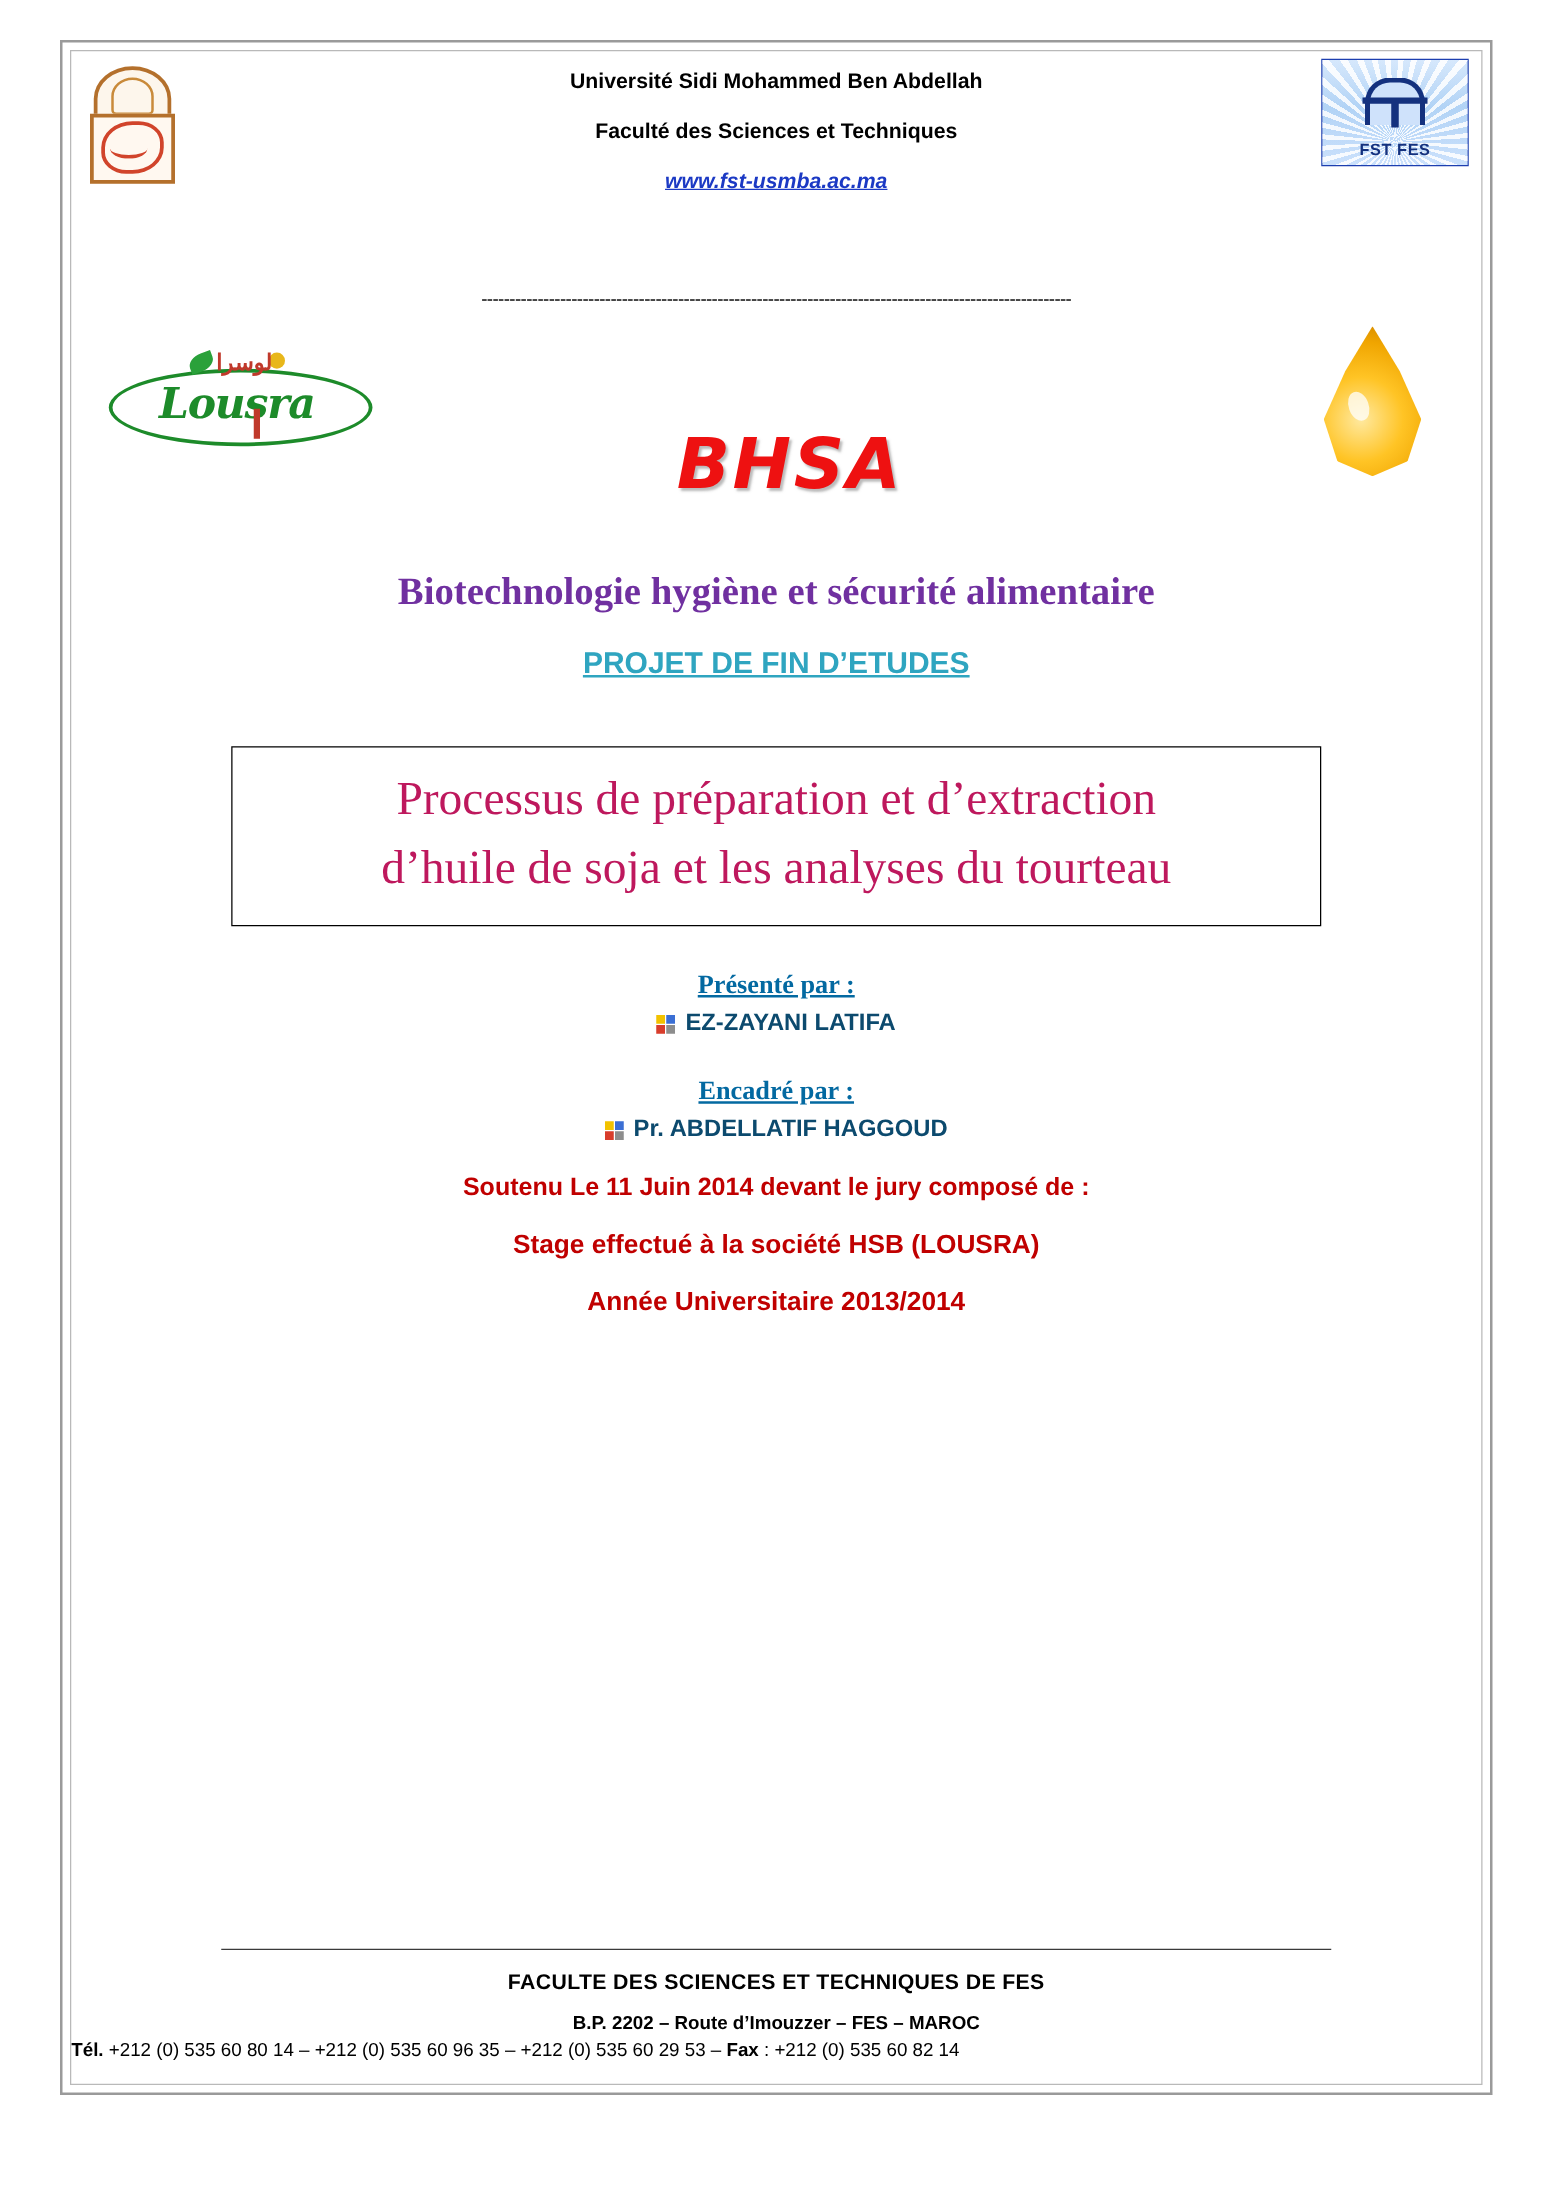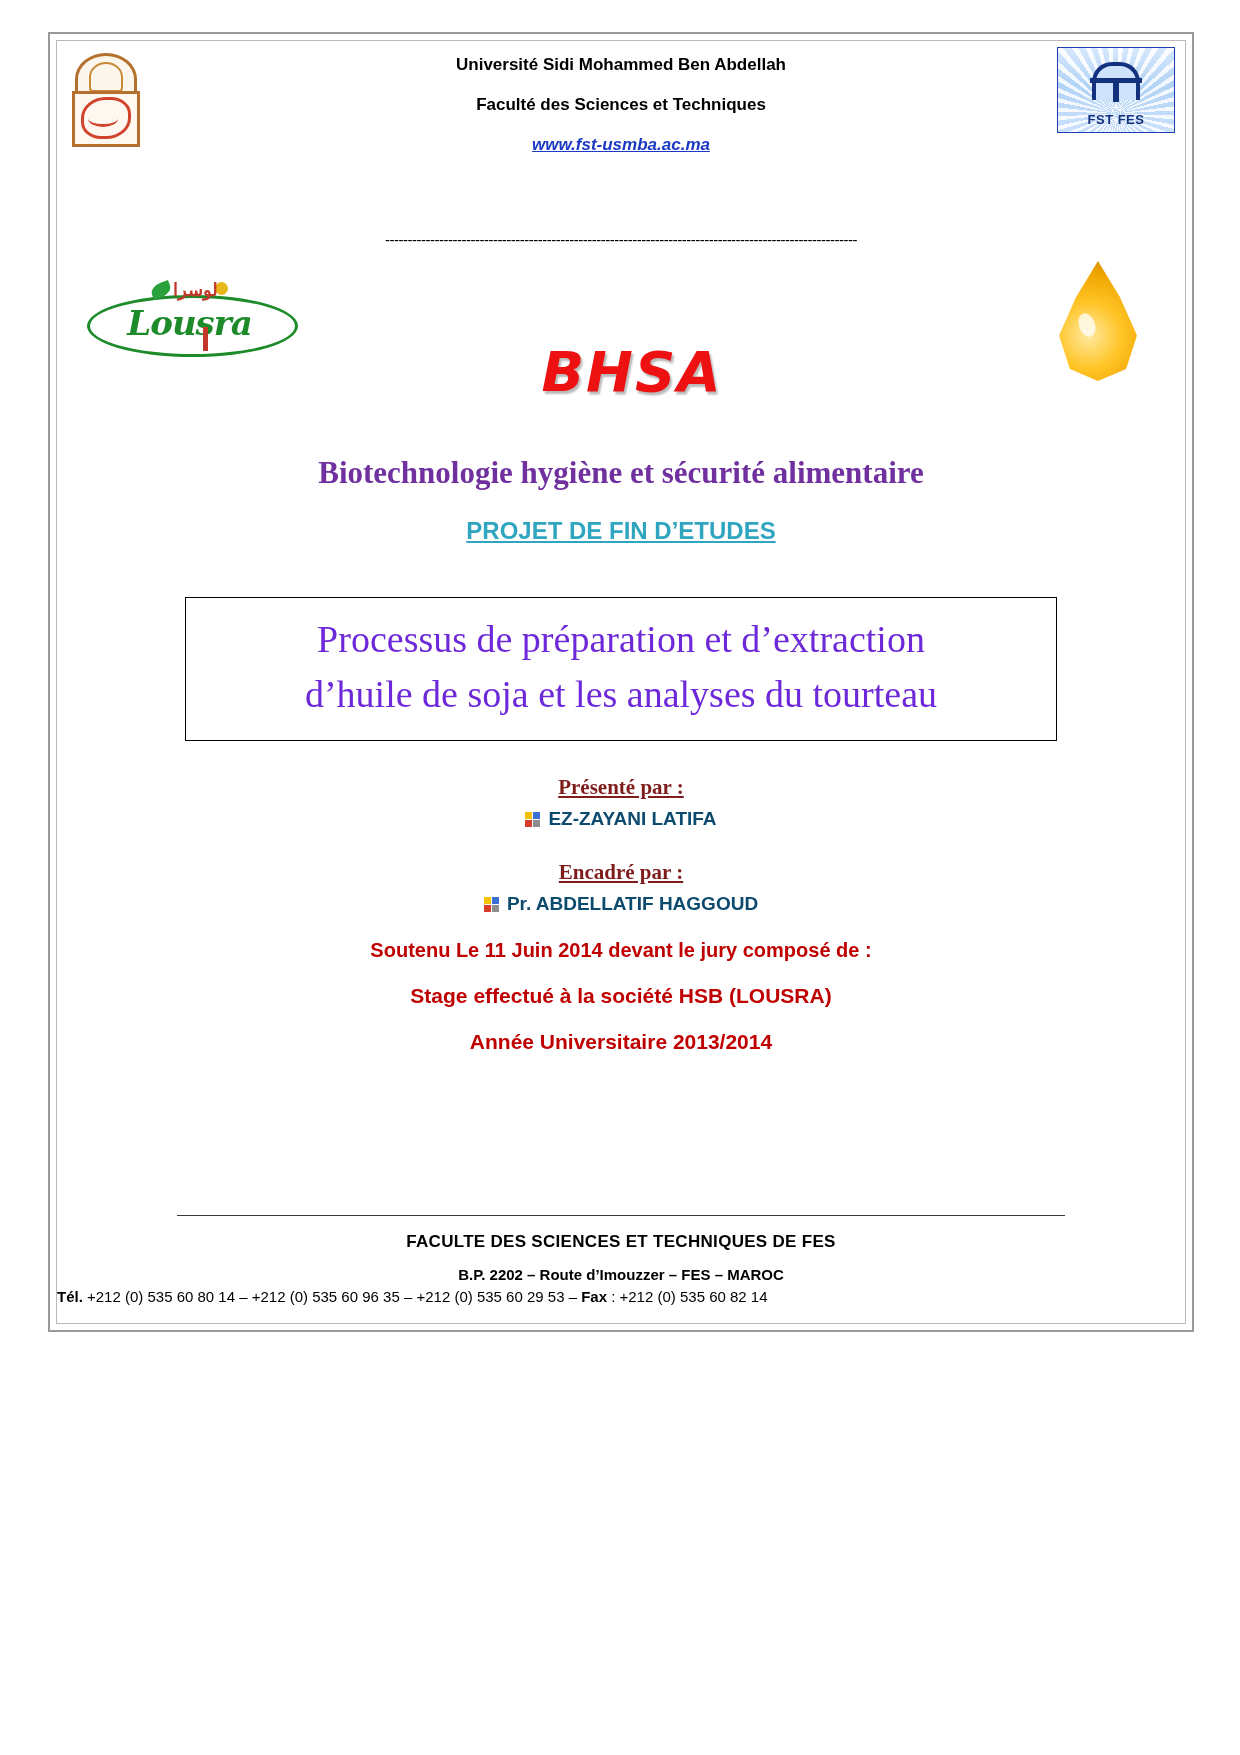--- a/index.html
+++ b/index.html
@@ -12,21 +12,21 @@
     height: 1755px;
     font-family: "Liberation Sans", sans-serif;
     color: #000000;
     position: relative;
   }
   .page {
     position: absolute;
     left: 48px;
     top: 32px;
     width: 1146px;
-    height: 1300px;
+    height: 1644px;
     border: 2px solid #9a9a9a;
     box-sizing: border-box;
     background: #ffffff;
   }
   .inner {
     position: absolute;
     left: 6px;
     top: 6px;
     right: 6px;
     bottom: 6px;
@@ -335,29 +335,29 @@
   .title-box {
     margin: 52px 128px 0 128px;
     border: 1px solid #000;
     padding: 14px 10px 18px 10px;
     text-align: center;
   }
   .title-box .t {
     font-family: "Liberation Serif", serif;
     font-size: 38px;
     line-height: 1.45;
-    color: #6d28d9;
+    color: #be185d;
   }
 
   
   .people { margin-top: 34px; text-align: center; }
   .lbl-red-underline {
     font-size: 21px;
     font-weight: bold;
-    color: #7f1d1d;
+    color: #0369a1;
     text-decoration: underline;
     font-family: "Liberation Serif", serif;
   }
   .name-row {
     margin-top: 8px;
     font-size: 19px;
     font-weight: bold;
     color: #0c4a6e;
     display: flex;
     justify-content: center;

